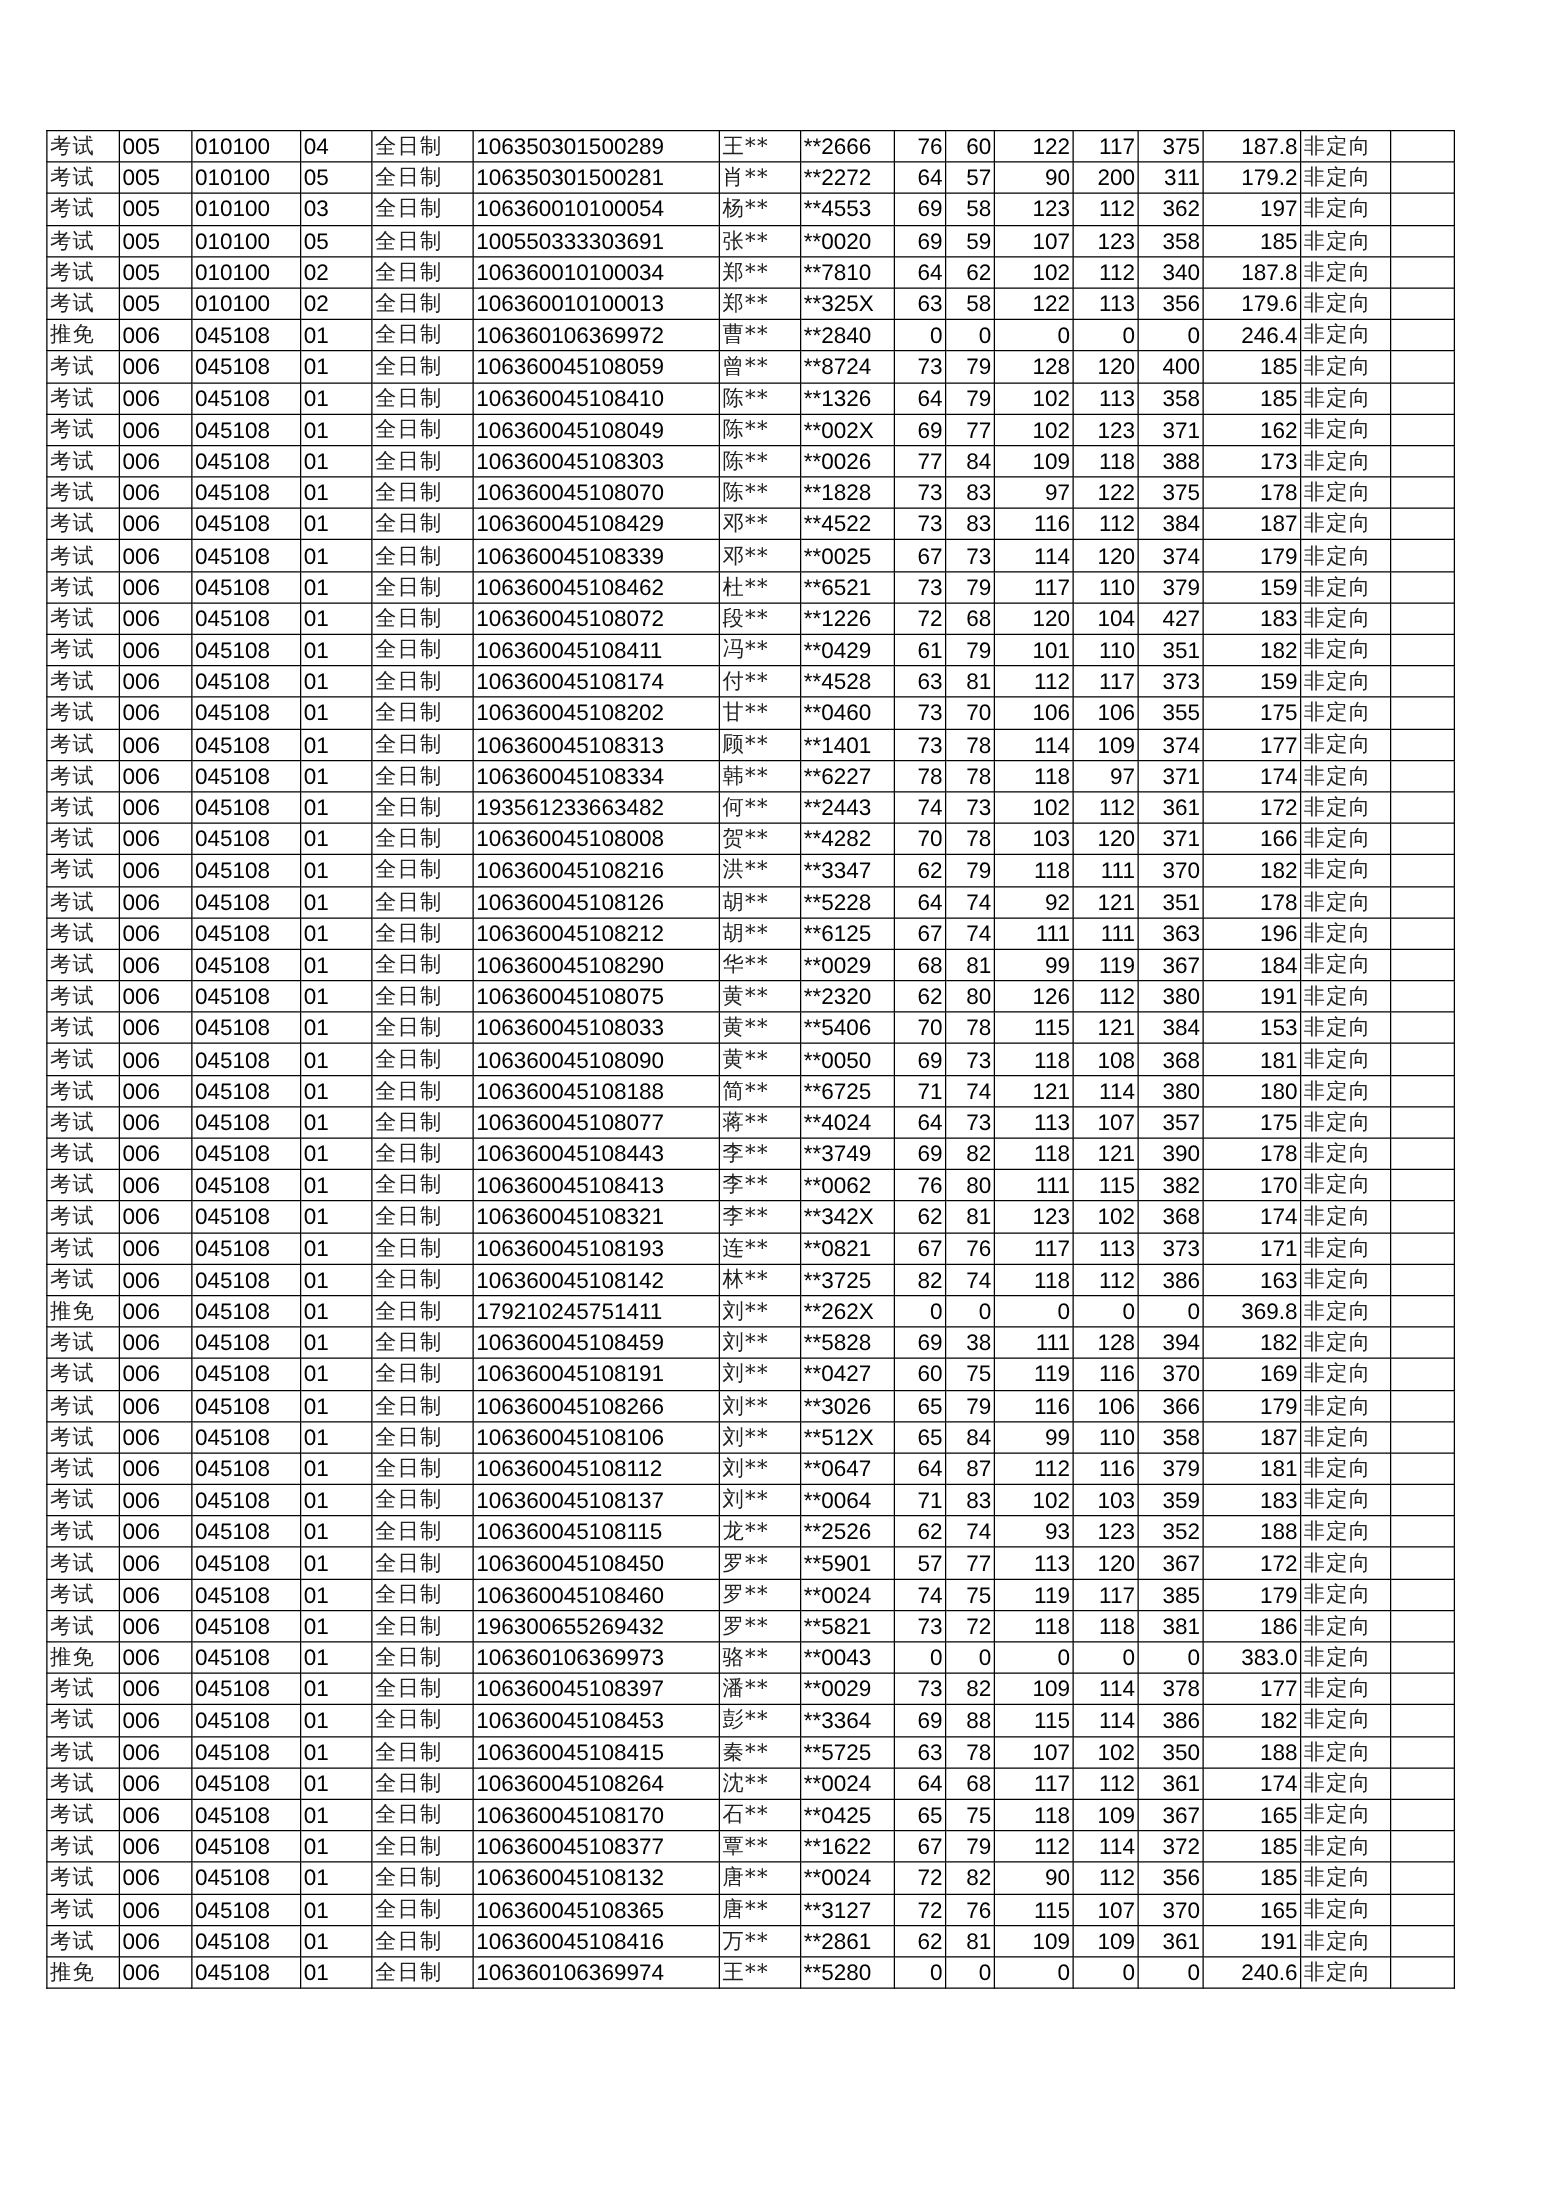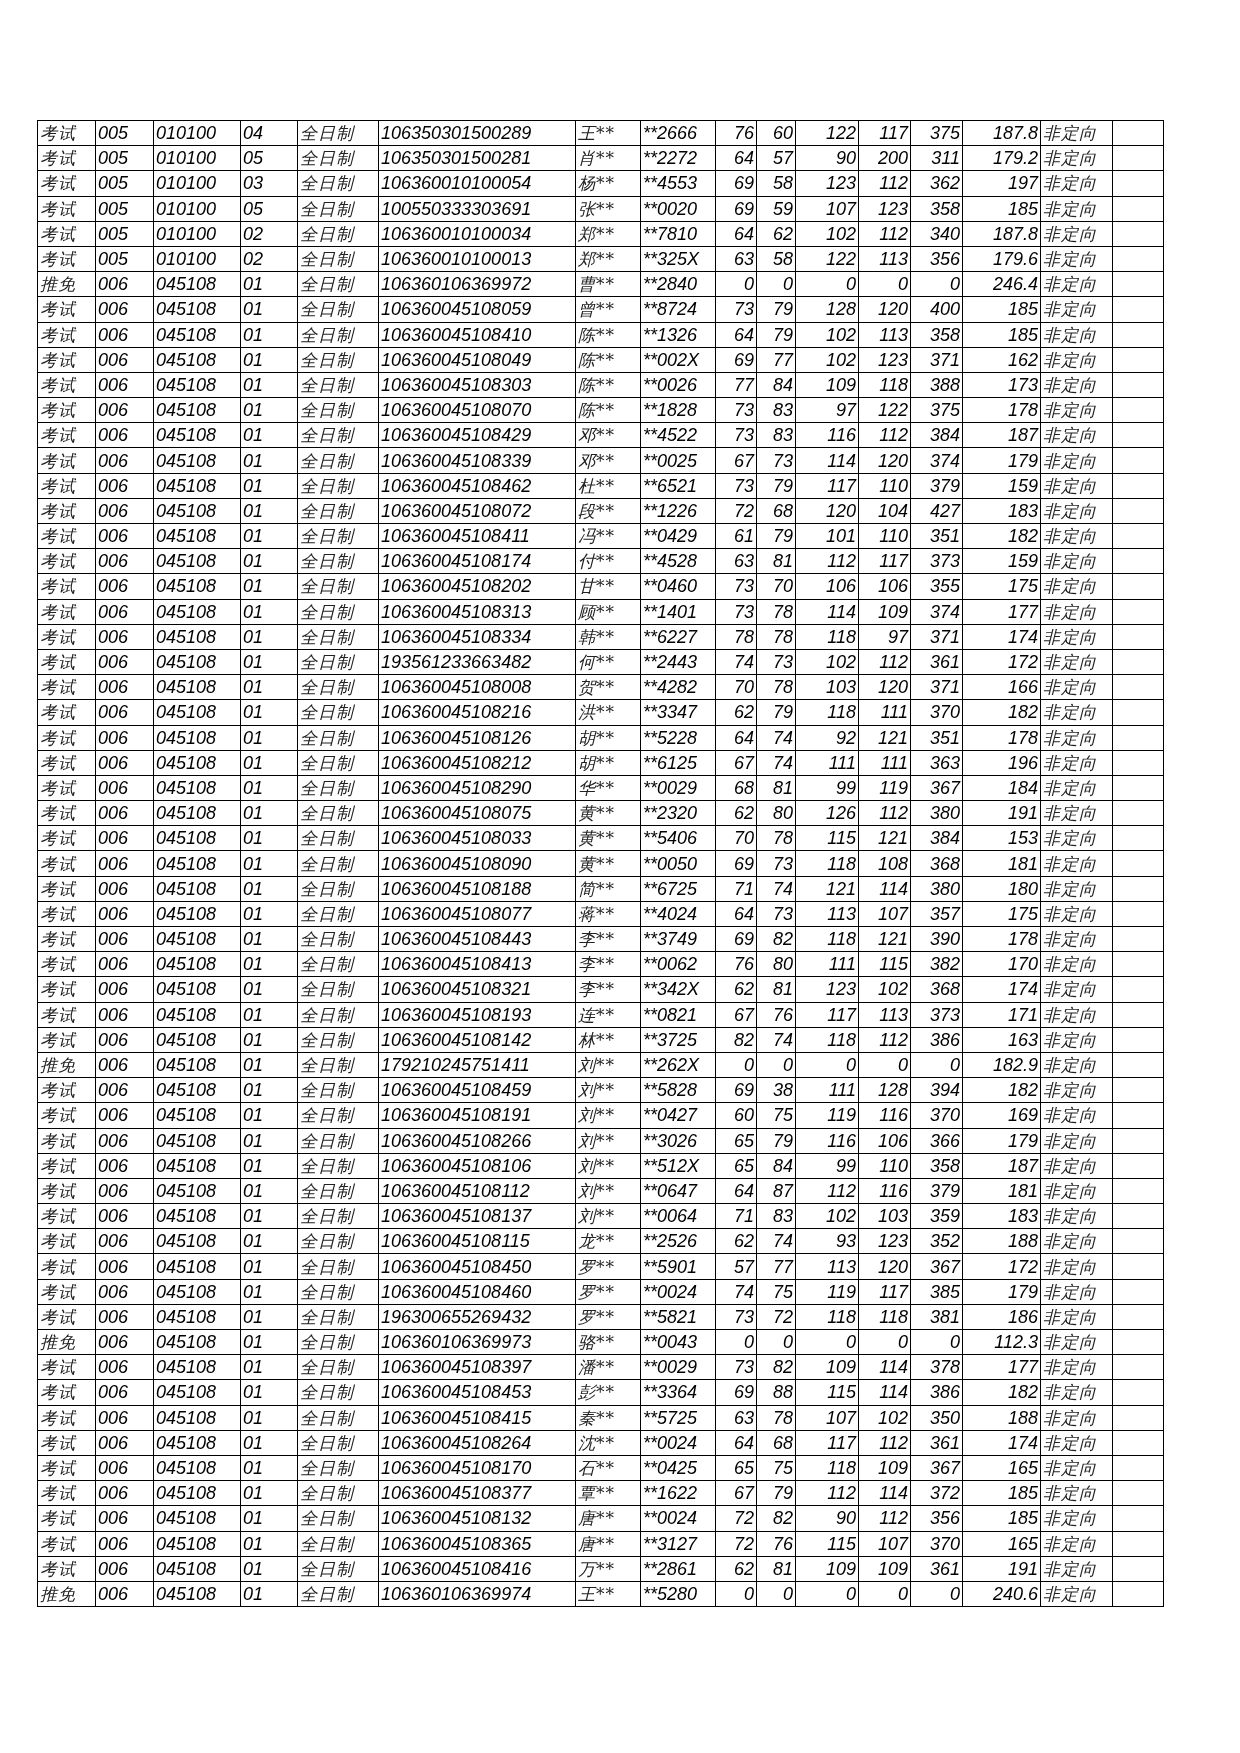--- a/index.html
+++ b/index.html
@@ -1,21 +1,21 @@
 <!DOCTYPE html>
 <html><head>
 <meta charset="utf-8">
 <style>
   html, body { margin: 0; padding: 0; background: #ffffff; }
   body { width: 1240px; height: 1753px; position: relative; overflow: hidden; }
   #sheet {
-    position: absolute; left: 37px; top: 120px;
+    position: absolute; left: 37px; top: 104px;
     border-collapse: collapse; table-layout: fixed;
     font-family: "Liberation Sans", "DejaVu Sans", sans-serif;
-    font-size: 18px; color: #000; font-style: italic;
+    font-size: 18px; color: #000;
   }
   #sheet td {
     border: 1.5px solid #000;
     height: 24.2px; padding: 0 2px; line-height: 24px;
     white-space: nowrap; overflow: hidden;
   }
   #sheet td.cjk { font-family: "DejaVu Serif", "Liberation Serif", serif; font-size: 17px; color: #222; letter-spacing: 1px; }
   #sheet td.num { text-align: right; }
   #sheet td.txt { text-align: left; }
 </style>
@@ -715,21 +715,21 @@
         <td class="txt">01</td>
         <td class="cjk txt">全日制</td>
         <td class="txt">179210245751411</td>
         <td class="cjk txt">刘**</td>
         <td class="txt">**262X</td>
         <td class="num">0</td>
         <td class="num">0</td>
         <td class="num">0</td>
         <td class="num">0</td>
         <td class="num">0</td>
-        <td class="num">182.9</td>
+        <td class="num">369.8</td>
         <td class="cjk txt">非定向</td>
         <td class="txt"></td>
       </tr>
       <tr>
         <td class="cjk txt">考试</td>
         <td class="txt">006</td>
         <td class="txt">045108</td>
         <td class="txt">01</td>
         <td class="cjk txt">全日制</td>
         <td class="txt">106360045108459</td>
@@ -913,21 +913,21 @@
         <td class="txt">01</td>
         <td class="cjk txt">全日制</td>
         <td class="txt">106360106369973</td>
         <td class="cjk txt">骆**</td>
         <td class="txt">**0043</td>
         <td class="num">0</td>
         <td class="num">0</td>
         <td class="num">0</td>
         <td class="num">0</td>
         <td class="num">0</td>
-        <td class="num">112.3</td>
+        <td class="num">383.0</td>
         <td class="cjk txt">非定向</td>
         <td class="txt"></td>
       </tr>
       <tr>
         <td class="cjk txt">考试</td>
         <td class="txt">006</td>
         <td class="txt">045108</td>
         <td class="txt">01</td>
         <td class="cjk txt">全日制</td>
         <td class="txt">106360045108397</td>

